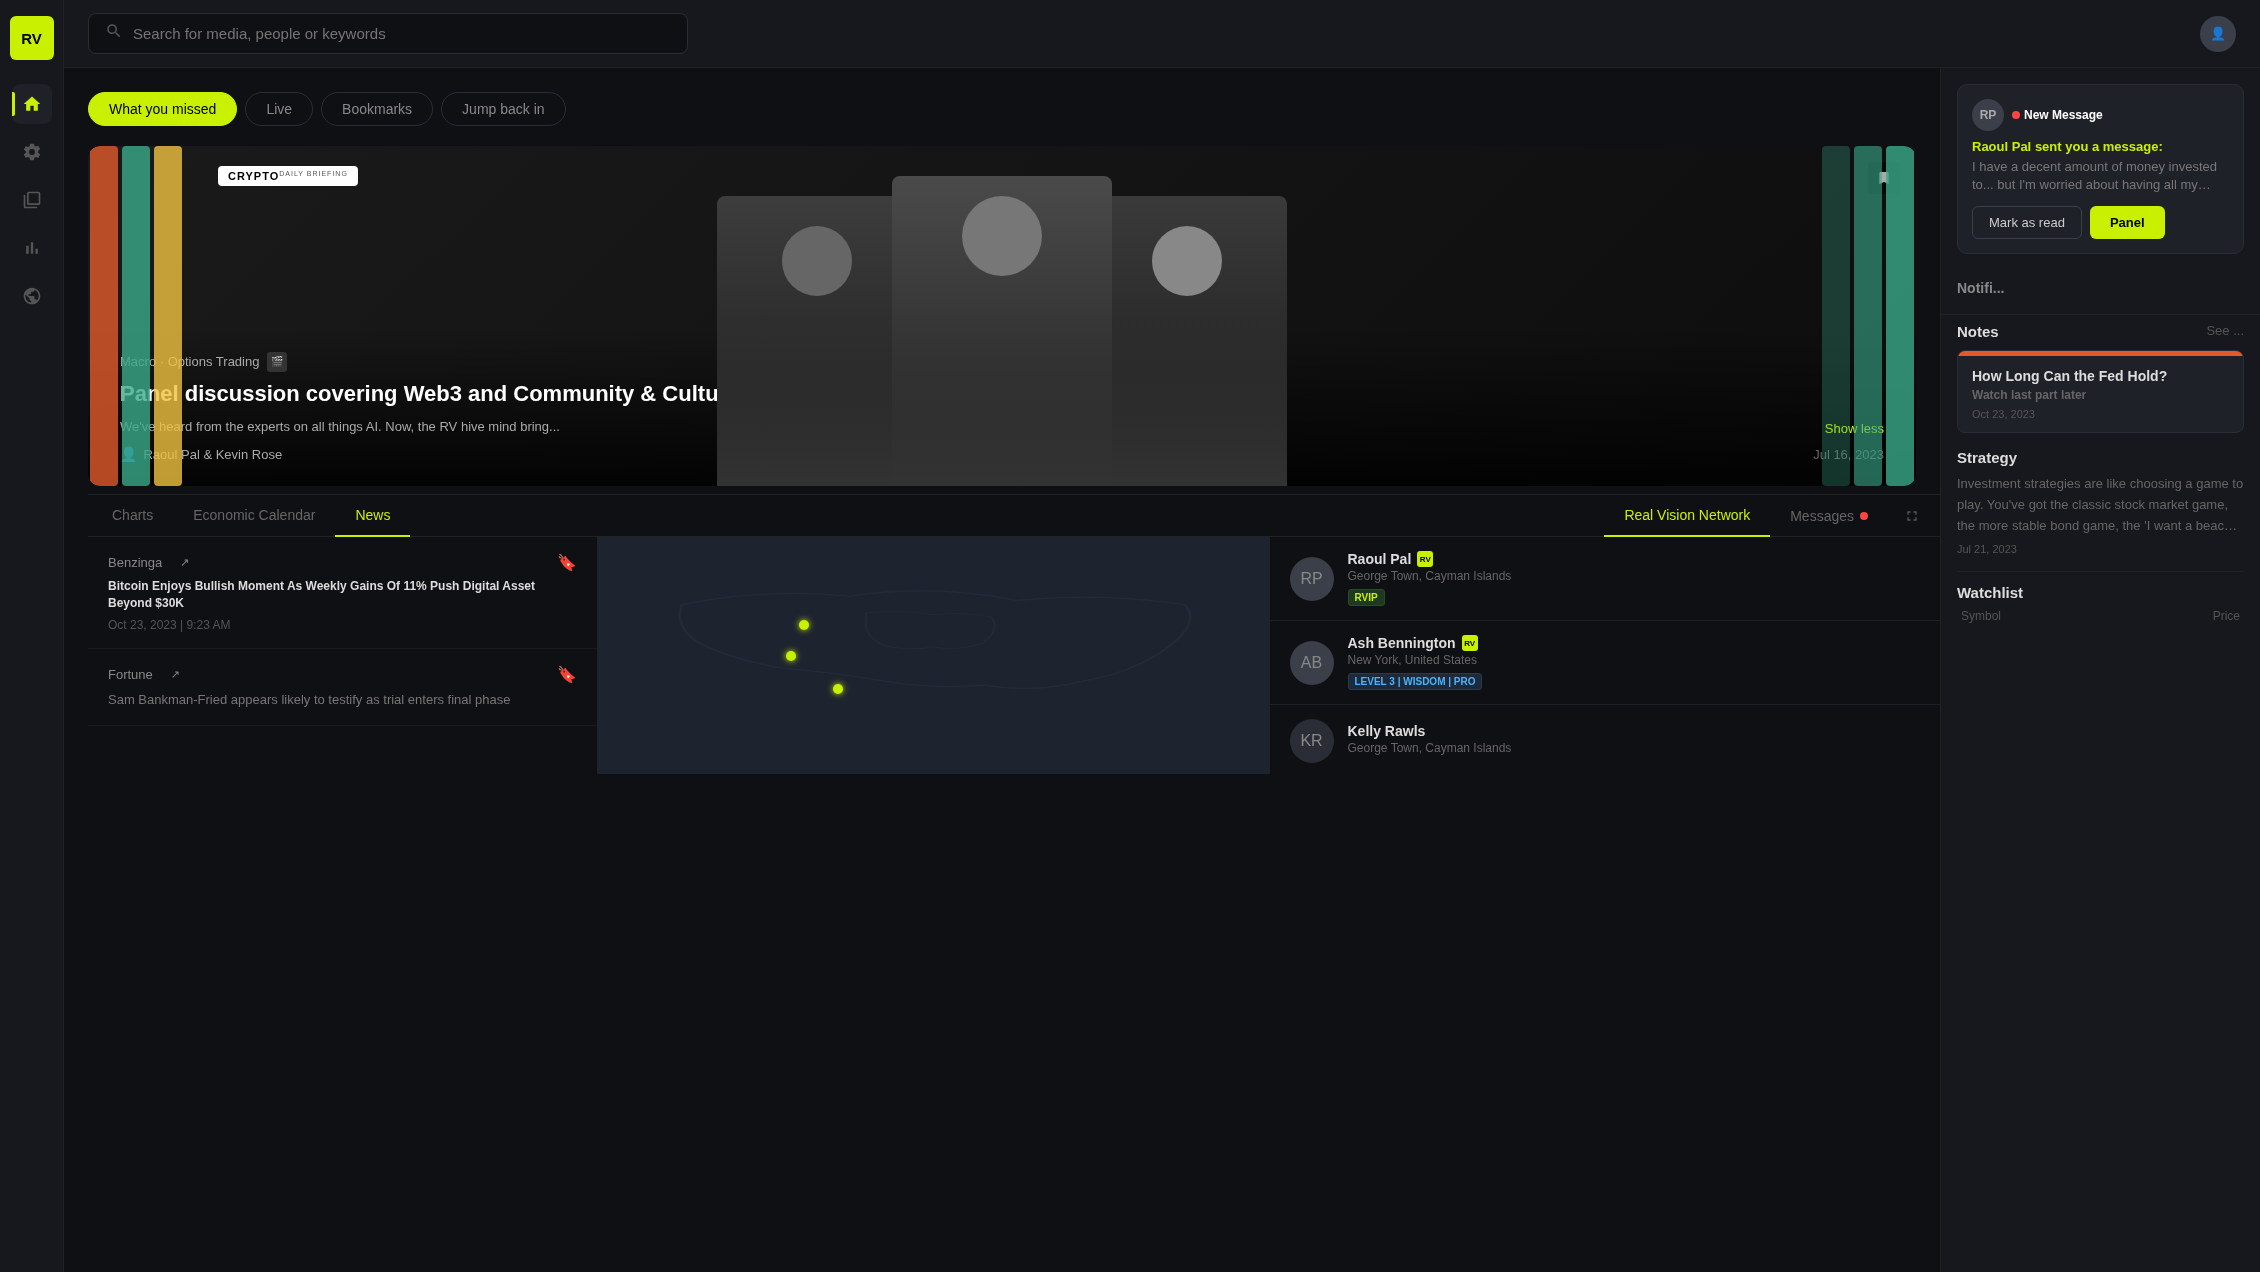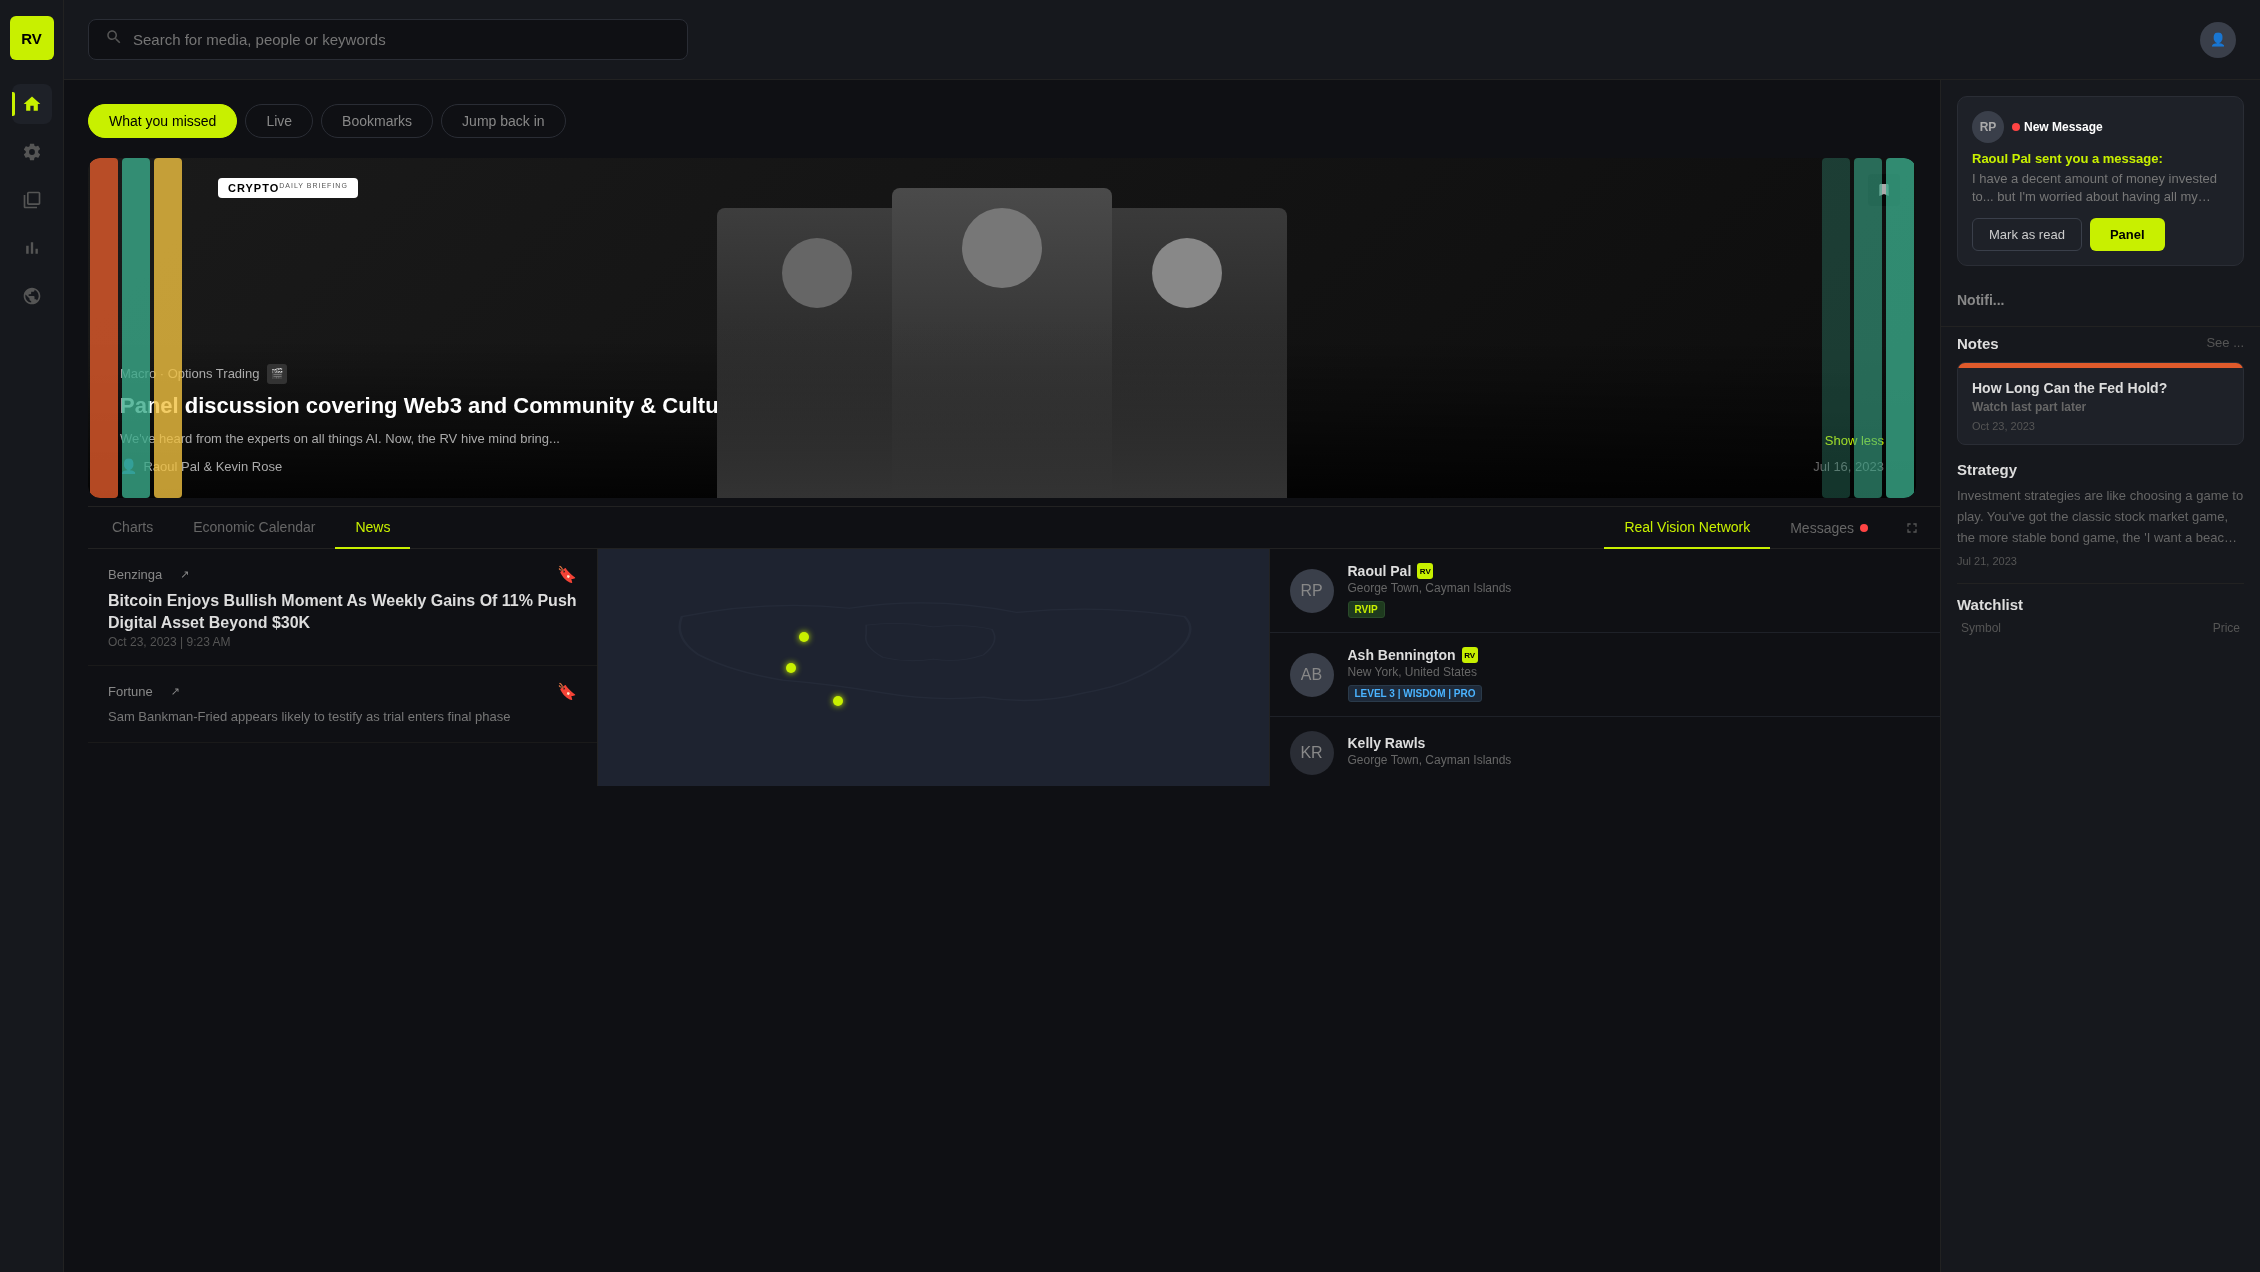--- a/index.html
+++ b/index.html
@@ -68,21 +68,21 @@
     
     .main {
       flex: 1;
       display: flex;
       flex-direction: column;
       overflow: hidden;
     }
 
     
     .header {
-      height: 80px;
+      height: 68px;
       background: #16181d;
       display: flex;
       align-items: center;
       padding: 0 24px;
       gap: 16px;
       border-bottom: 1px solid #222;
       flex-shrink: 0;
     }
     .search-bar {
       display: flex;
@@ -345,24 +345,25 @@
       color: #888;
       margin-bottom: 6px;
     }
     .ext-icon { font-size: 11px; }
     .news-bookmark {
       margin-left: auto;
       color: #555;
       font-size: 16px;
     }
     .news-title {
-      font-size: 16px;
+      font-size: 12px;
       font-weight: 600;
       color: #ddd;
       line-height: 1.4;
+      margin-bottom: 6px;
     }
     .news-date {
       font-size: 12px;
       color: #555;
     }
     .news-excerpt {
       font-size: 13px;
       color: #777;
       line-height: 1.5;
     }

